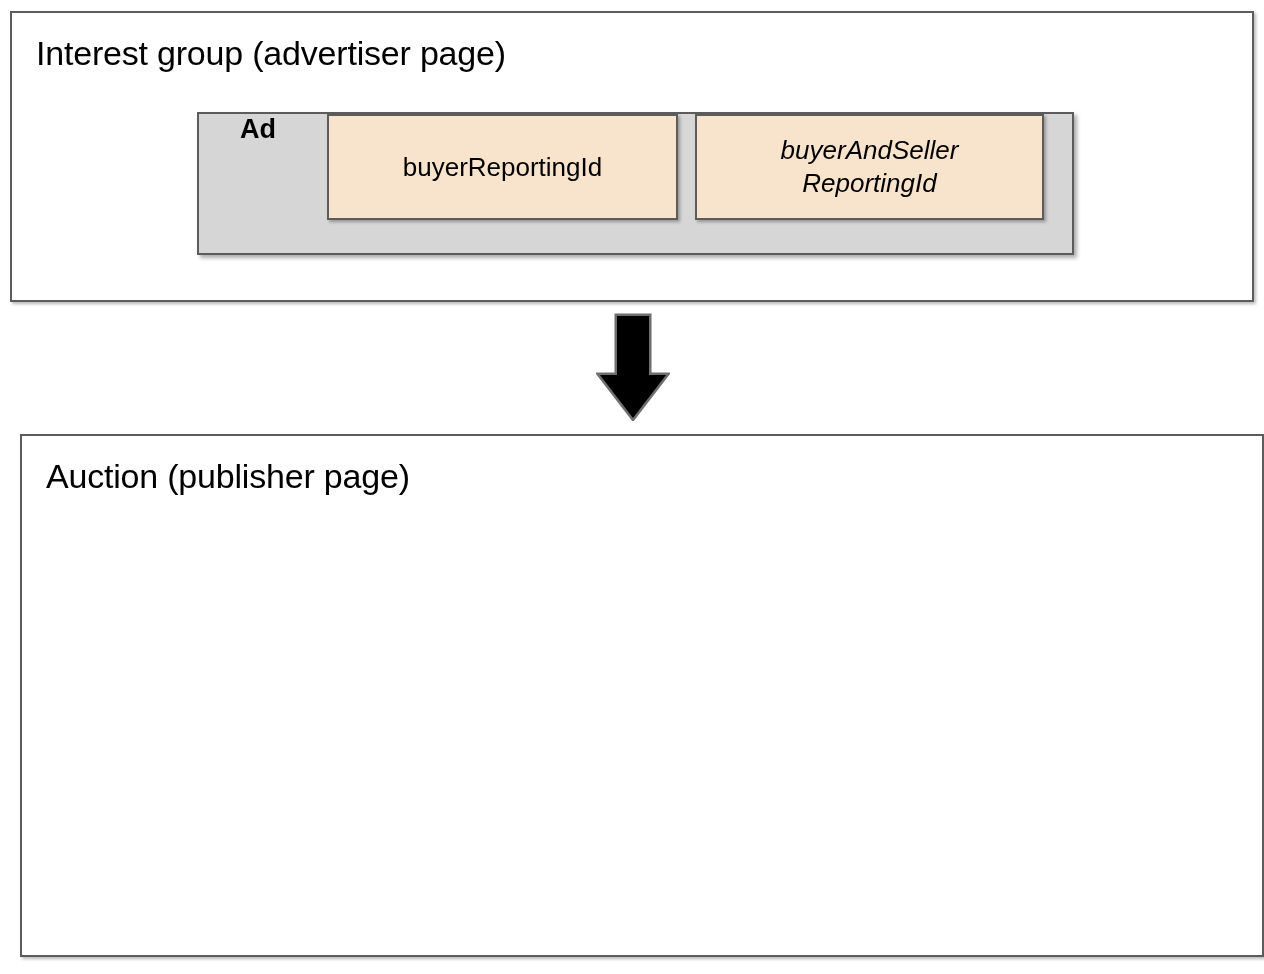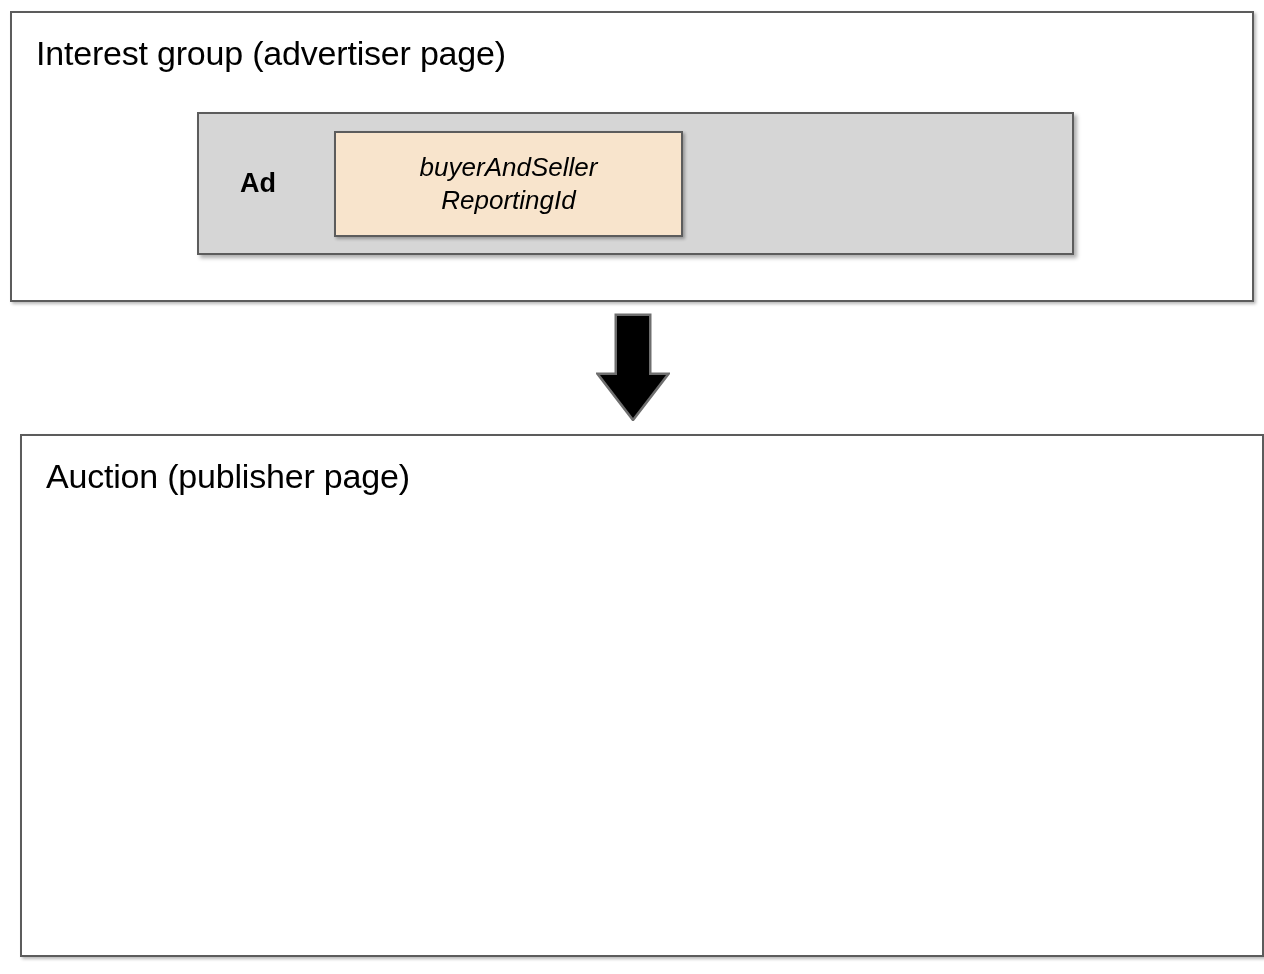--- a/index.html
+++ b/index.html
@@ -57,21 +57,21 @@
     position: absolute;
     left: 185px;
     top: 99px;
     width: 877px;
     height: 143px;
     background: #d6d6d6;
     border: 2px solid #5c5c5c;
     box-sizing: border-box;
     box-shadow: 3px 3px 4px rgba(0,0,0,0.32);
     display: flex;
-    align-items: center;
+    align-items: flex-start;
   }
   #ad-label {
     width: 118px;
     text-align: center;
     font-size: 27px;
     font-weight: bold;
     color: #000000;
     flex: 0 0 auto;
   }
 
@@ -119,20 +119,21 @@
 <div id="canvas">
 
   <div class="section" id="section-interest-group">
 
     <div class="section-title">Interest group (advertiser page)</div>
 
     <div id="ad-container">
 
       <div id="ad-label">Ad</div>
 
+      <div class="id-box" id="ad-id-buyer">buyerReportingId</div>
 
       <div class="id-box" id="ad-id-buyer-and-seller">buyerAndSeller
 ReportingId</div>
 
     </div>
   </div>
 
   <svg id="flow-arrow" viewBox="0 0 74 108">
     <polygon points="21,3 53,3 53,62 70,62 37,105 4,62 21,62" fill="#000000" stroke="#6e6e6e" stroke-width="5" stroke-linejoin="miter"></polygon>
     <polygon points="21,3 53,3 53,62 70,62 37,105 4,62 21,62" fill="#000000"></polygon>

